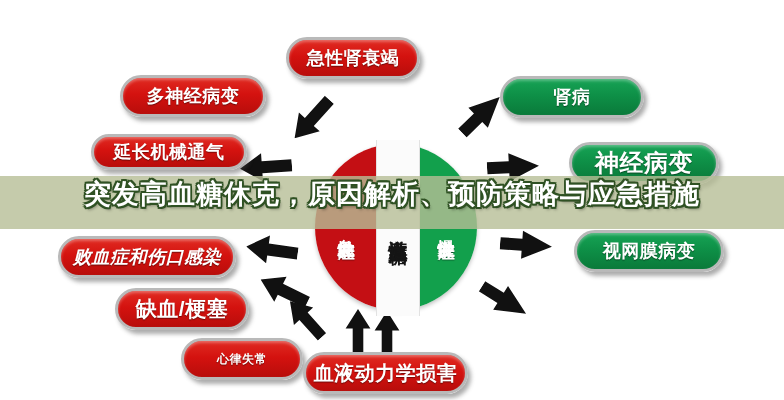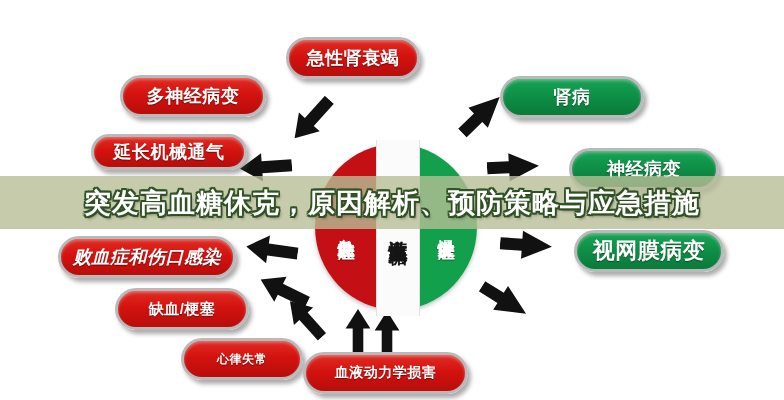--- a/index.html
+++ b/index.html
@@ -75,21 +75,21 @@
   }
 
   
   .arrow{position:absolute;transform-origin:50% 50%;}
   .arrow svg{display:block;}
 
   
   #titleband{
     position:absolute;left:0;top:176px;width:784px;height:53px;
     background:rgba(183,190,150,.80);
-    display:flex;align-items:center;justify-content:center;
+    display:flex;justify-content:center;
     z-index:40;
   }
   #titleband .t{
     font-size:27px;font-weight:bold;color:#ffffff;
     letter-spacing:1px;white-space:nowrap;
     text-shadow:
       -1.6px -1.6px 0 #2f5123, 1.6px -1.6px 0 #2f5123,
       -1.6px  1.6px 0 #2f5123, 1.6px  1.6px 0 #2f5123,
        0 -1.8px 0 #2f5123, 0 1.8px 0 #2f5123,
       -1.8px 0 0 #2f5123, 1.8px 0 0 #2f5123,
@@ -186,41 +186,41 @@
   </div>
 
   <div class="pill red" style="left:91px;top:134px;width:156px;height:36px;font-size:18px;">
     <span>延长机械通气</span>
   </div>
 
   <div class="pill red" style="left:58px;top:236px;width:178px;height:42px;font-size:18px;font-style:italic;">
     <span>败血症和伤口感染</span>
   </div>
 
-  <div class="pill red" style="left:115px;top:288px;width:134px;height:42px;font-size:15px;">
+  <div class="pill red" style="left:115px;top:288px;width:134px;height:42px;font-size:21px;">
     <span>缺血/梗塞</span>
   </div>
 
   <div class="pill red" style="left:181px;top:338px;width:122px;height:42px;font-size:12px;">
     <span>心律失常</span>
   </div>
 
-  <div class="pill red" style="left:303px;top:352px;width:165px;height:42px;font-size:14px;">
+  <div class="pill red" style="left:303px;top:352px;width:165px;height:42px;font-size:20px;">
     <span>血液动力学损害</span>
   </div>
 
   <div class="pill green" style="left:500px;top:62px;width:144px;height:42px;font-size:18px;margin-top:14px;">
     <span>肾病</span>
   </div>
 
-  <div class="pill green" style="left:569px;top:148px;width:150px;height:42px;font-size:18px;">
+  <div class="pill green" style="left:569px;top:142px;width:150px;height:42px;font-size:24px;">
     <span>神经病变</span>
   </div>
 
-  <div class="pill green" style="left:574px;top:230px;width:150px;height:42px;font-size:22px;">
+  <div class="pill green" style="left:574px;top:230px;width:150px;height:42px;font-size:18px;">
     <span>视网膜病变</span>
   </div>
 
 
   <div id="titleband">
     <div class="t">突发高血糖休克，原因解析、预防策略与应急措施</div>
   </div>
 
 </div>
 

